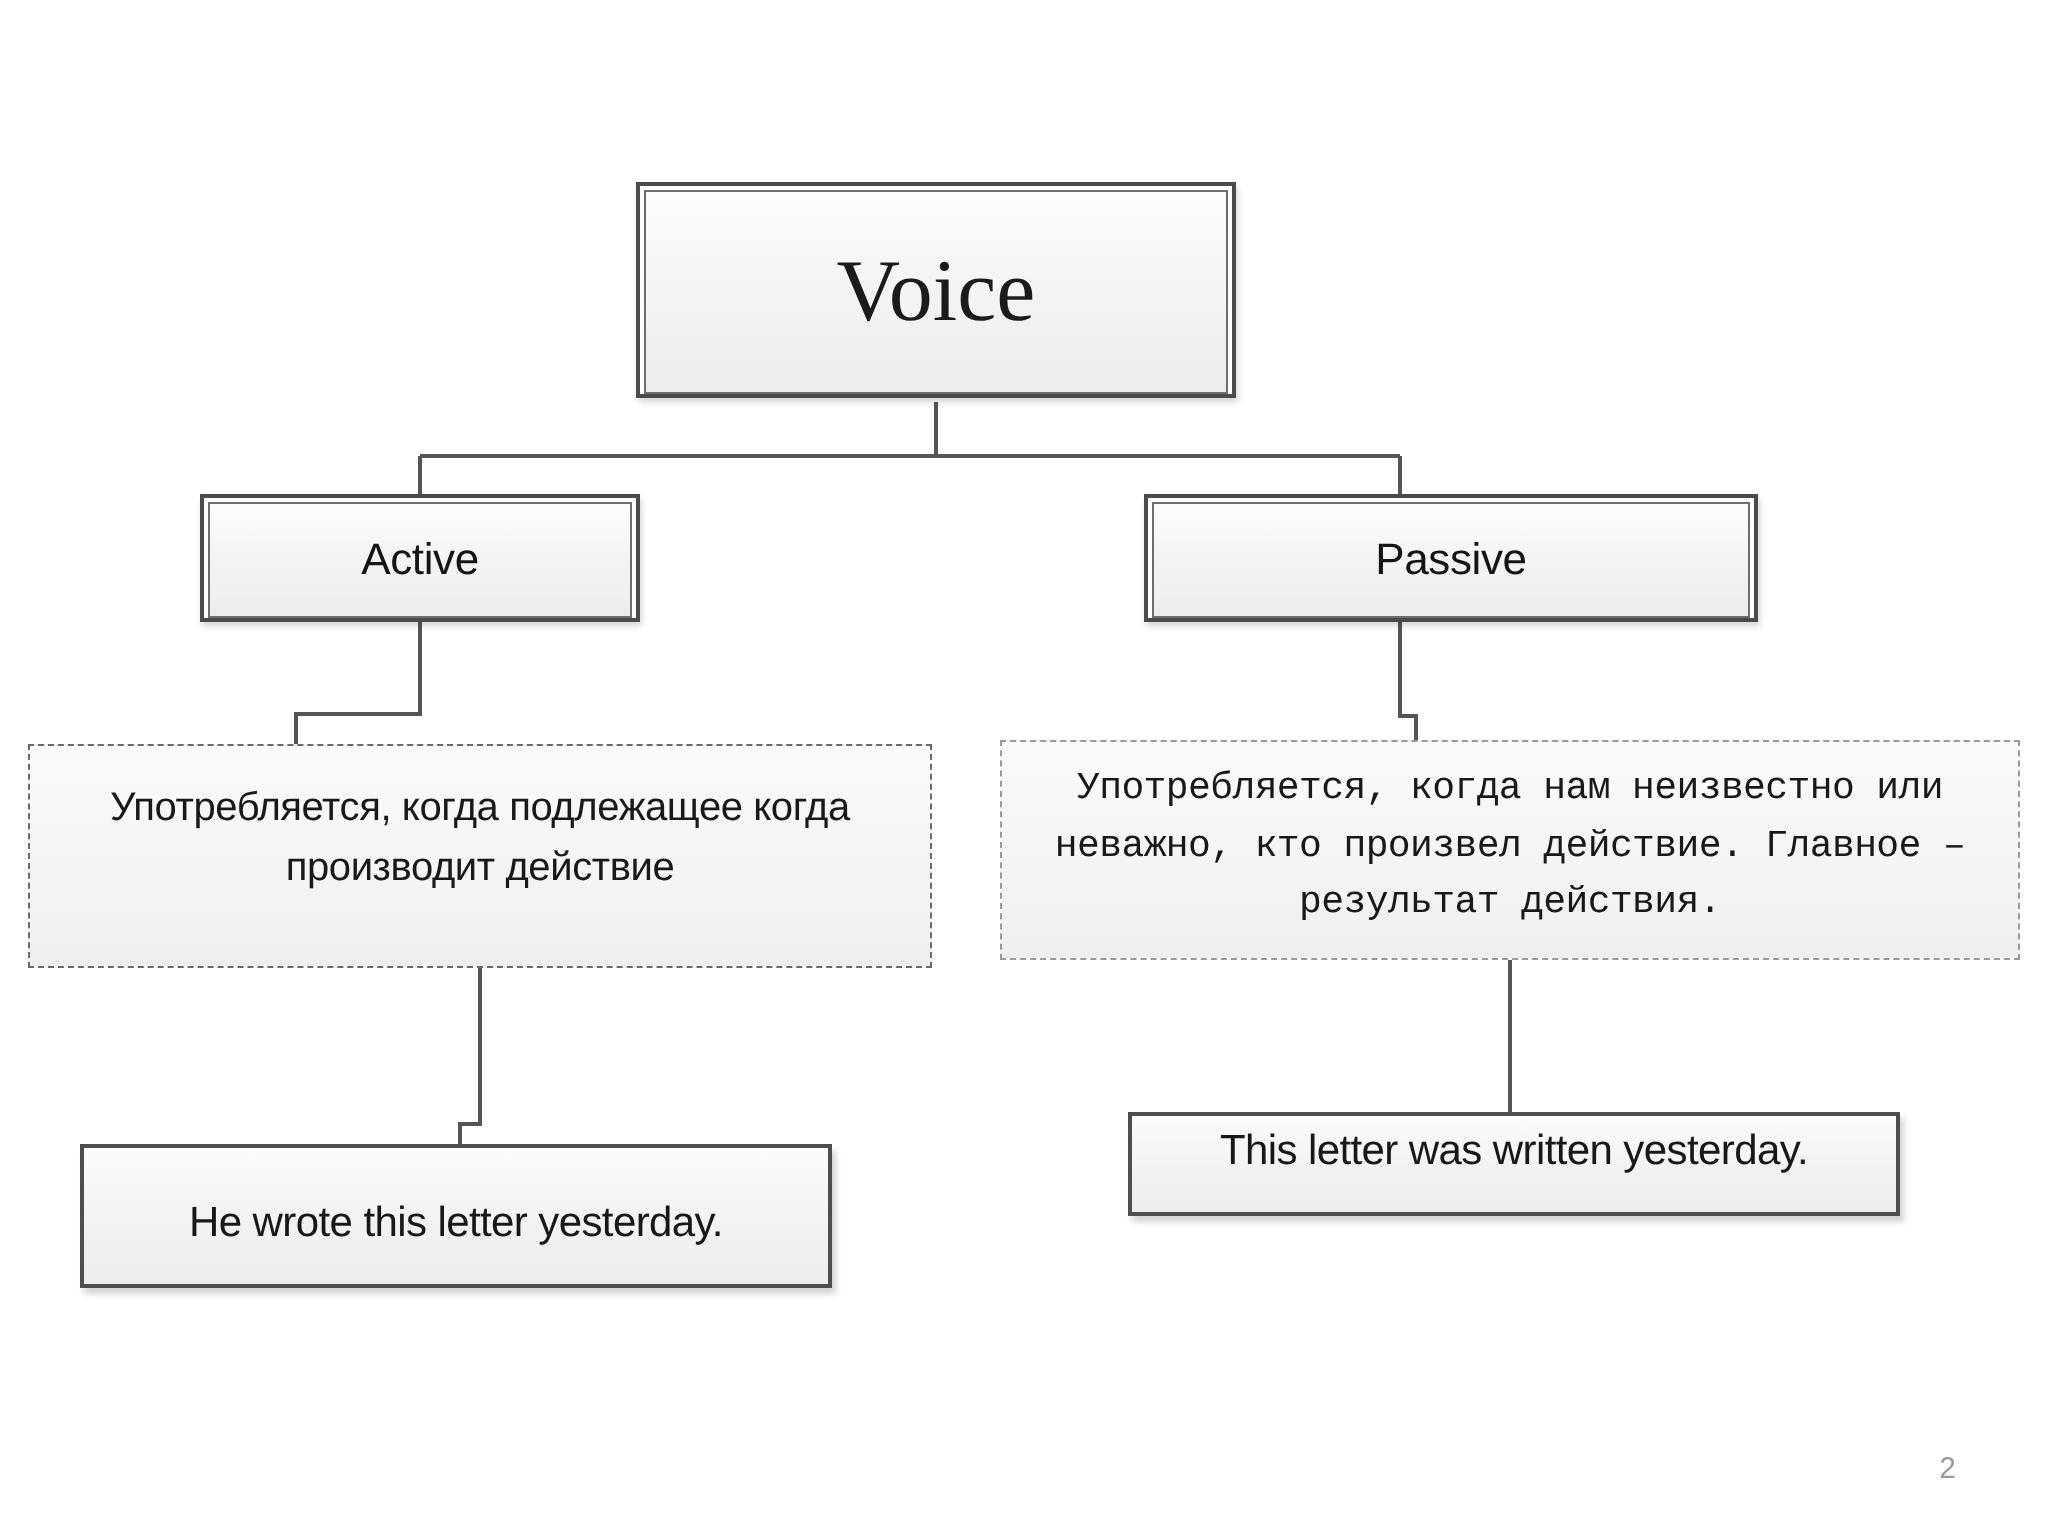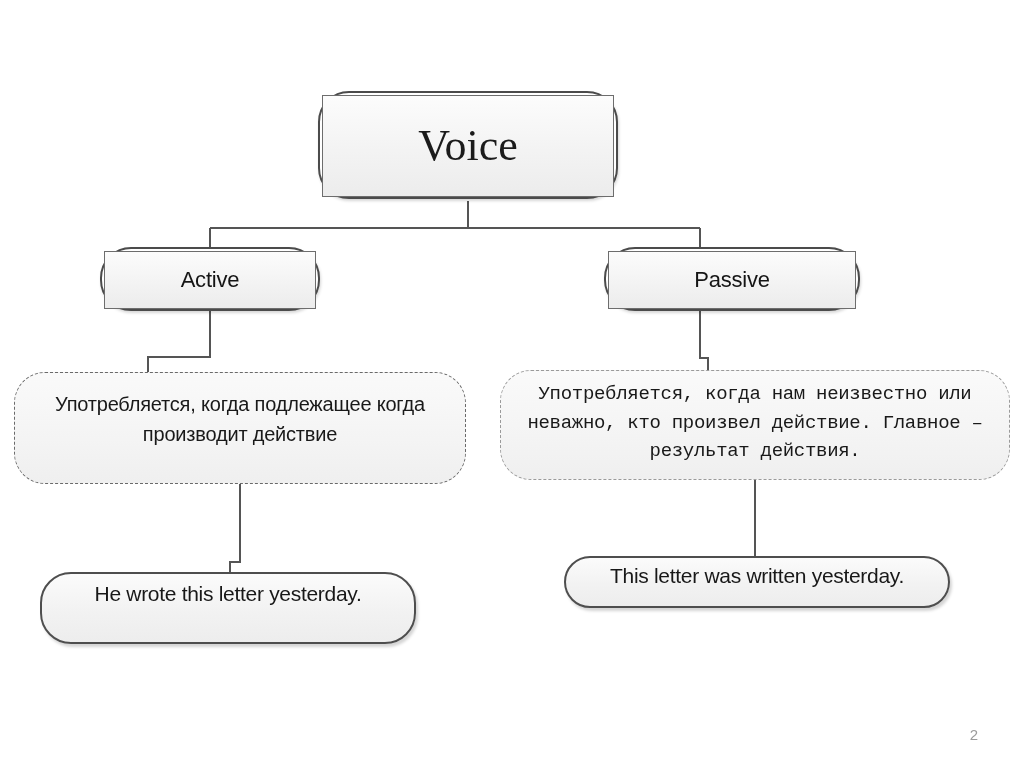--- a/index.html
+++ b/index.html
@@ -29,21 +29,20 @@
   }
 
   
   .node {
     position: absolute;
     box-sizing: border-box;
     background: linear-gradient(180deg, #fbfbfb 0%, #f2f2f2 55%, #ededed 100%);
     display: flex;
     justify-content: center;
     text-align: center;
-    border-radius: 31px;
   }
 
   
   .node.double {
     border: 2px solid #4b4b4b;
     padding: 2px;
     box-shadow: 1px 2px 3px rgba(0,0,0,0.16);
     background: #ffffff;
   }
   .node.double > .inner {
@@ -87,21 +86,21 @@
     font-family: "Liberation Serif", "DejaVu Serif", serif;
     font-size: 44px;
     color: #1b1b1b;
     line-height: 1;
   }
 
   #node-active {
     left: 100px; top: 247px; width: 220px; height: 64px;
   }
   #node-passive {
-    left: 604px; top: 247px; width: 256px; height: 64px;
+    left: 572px; top: 247px; width: 307px; height: 64px;
   }
   #node-active .label, #node-passive .label {
     font-family: "Liberation Sans", sans-serif;
     font-size: 22px;
     color: #151515;
     letter-spacing: -0.2px;
   }
 
   #node-desc-active {
     left: 14px; top: 372px; width: 452px; height: 112px;
@@ -119,21 +118,21 @@
   }
   #node-desc-passive .label {
     font-size: 19px;
     line-height: 1.5;
     color: #191919;
     letter-spacing: -0.3px;
   }
 
   #node-ex-active {
     left: 40px; top: 572px; width: 376px; height: 72px;
-    padding: 8px 10px 0 10px;
+    padding: 26px 10px 0 10px;
   }
   #node-ex-passive {
     left: 564px; top: 556px; width: 386px; height: 52px;
     padding: 6px 10px 0 10px;
   }
   #node-ex-active .label, #node-ex-passive .label {
     font-size: 21px;
     color: #181818;
     letter-spacing: -0.3px;
   }

